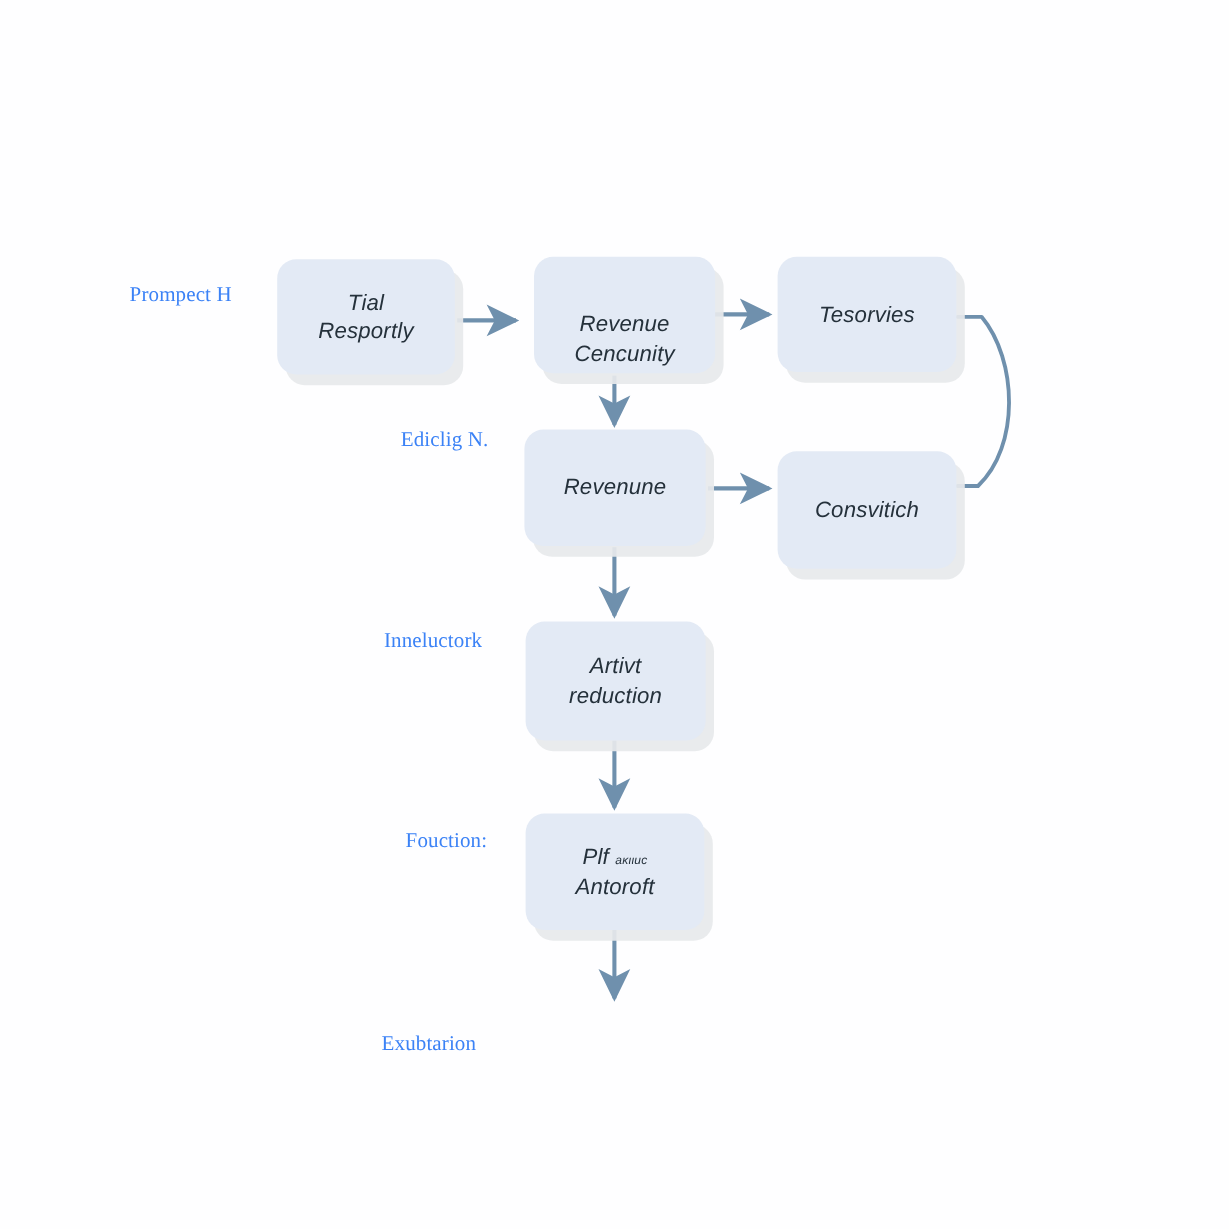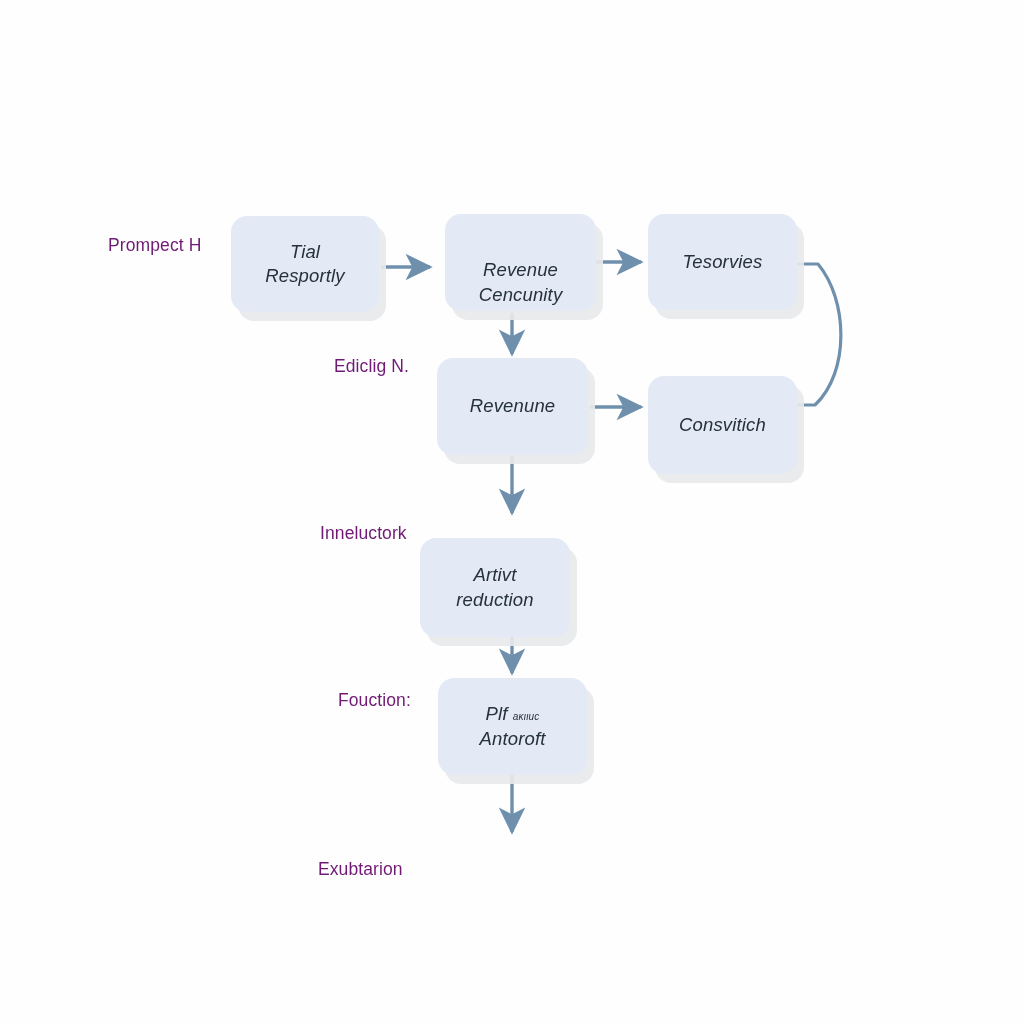--- a/index.html
+++ b/index.html
@@ -30,23 +30,23 @@
     width: 1024px;
     height: 1024px;
     z-index: 1;
     pointer-events: none;
   }
 
   
   .stage-label {
     position: absolute;
     z-index: 3;
-    color: #701a75;
+    color: #3b82f6;
     font-size: 17.5px;
-    font-family: Liberation Sans, sans-serif;
+    font-family: Liberation Serif, serif;
     letter-spacing: 0.1px;
     white-space: nowrap;
     line-height: 1;
     text-align: right;
   }
 
   
   .node {
     position: absolute;
     z-index: 2;
@@ -148,21 +148,21 @@
   </div>
 
   <div class="node" style="left:437px; top:358px; width:151px; height:97px;">
     <span class="node-label">Revenune</span>
   </div>
 
   <div class="node" style="left:648px; top:376px; width:149px; height:98px;">
     <span class="node-label">Consvitich</span>
   </div>
 
-  <div class="node" style="left:420px; top:518px; width:150px; height:99px;margin-top:20px;">
+  <div class="node" style="left:438px; top:518px; width:150px; height:99px;">
     <span class="node-label">Artivt<br>reduction</span>
   </div>
 
   <div class="node" style="left:438px; top:678px; width:149px; height:97px;">
     <span class="node-label">Plf <span class="glyph-run">aκιιuc</span><br>Antoroft</span>
   </div>
 
 
 </div>
 

